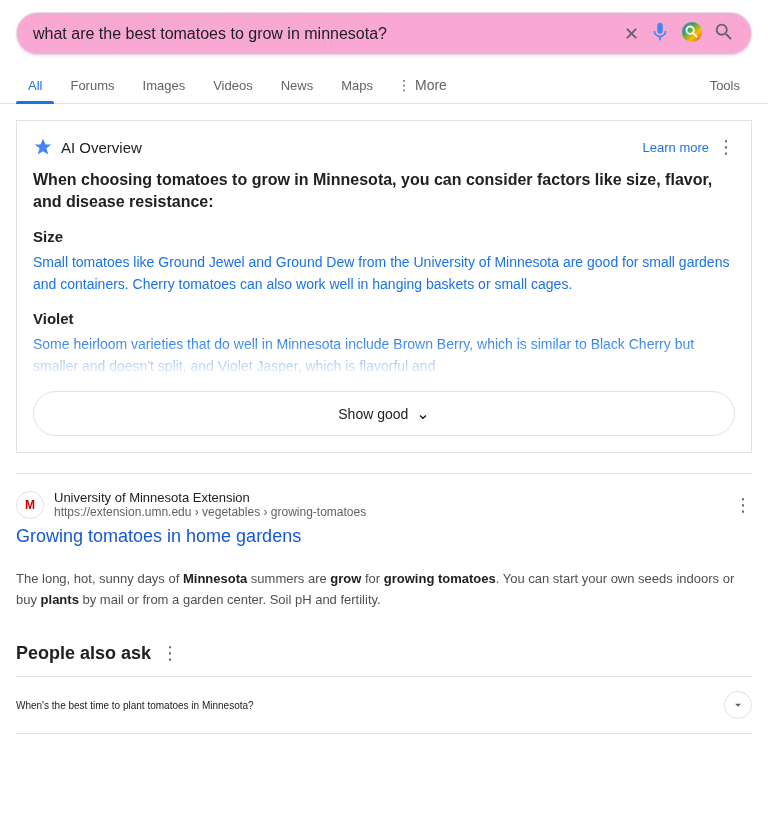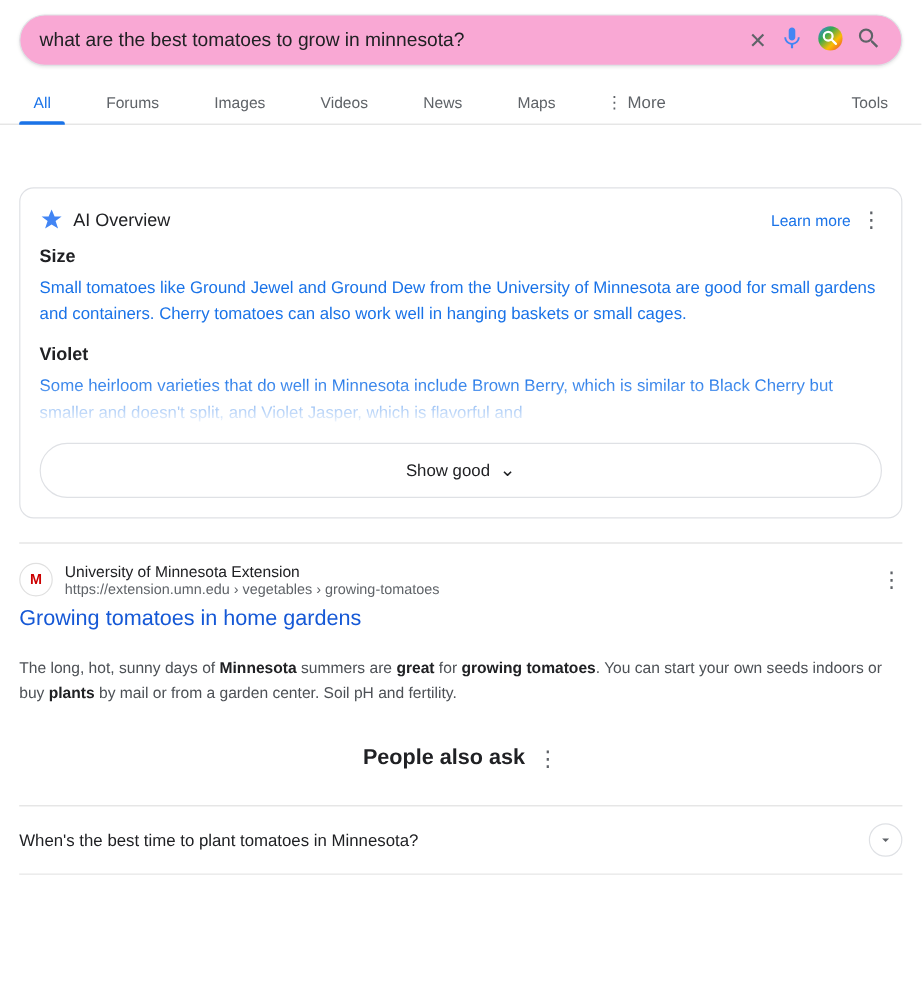--- a/index.html
+++ b/index.html
@@ -42,21 +42,21 @@
       align-items: center;
       gap: 10px;
     }
 
     
     .nav-tabs {
       display: flex;
       align-items: center;
       padding: 0 16px;
       border-bottom: 1px solid #e0e0e0;
-      gap: 22px;
+      gap: 4px;
     }
     .nav-tab {
       padding: 10px 12px;
       font-size: 13px;
       color: #5f6368;
       cursor: pointer;
       white-space: nowrap;
       position: relative;
       text-decoration: none;
     }
@@ -91,24 +91,23 @@
     }
 
     
     .main-content {
       padding: 16px 16px 0 16px;
     }
 
     
     .ai-overview-container {
       border: 1px solid #dfe1e5;
-      border-radius: 12px;
+      border-radius: 0;
       padding: 16px;
       margin-bottom: 20px;
-      margin-top: 36px;
     }
     .ai-overview-header {
       display: flex;
       align-items: center;
       justify-content: space-between;
       margin-bottom: 12px;
     }
     .ai-overview-title {
       display: flex;
       align-items: center;
@@ -257,22 +256,21 @@
     }
 
     
     .paa-section {
       margin-top: 16px;
     }
     .paa-header {
       display: flex;
       align-items: center;
       gap: 10px;
-      margin-bottom: 28px;
-      justify-content: center;
+      margin-bottom: 12px;
     }
     .paa-title {
       font-size: 18px;
       font-weight: 600;
       color: #202124;
     }
     .paa-dots {
       color: #5f6368;
       cursor: pointer;
       font-size: 18px;
@@ -286,21 +284,21 @@
 
     .paa-item {
       display: flex;
       align-items: center;
       justify-content: space-between;
       padding: 14px 0;
       border-bottom: 1px solid #e0e0e0;
       cursor: pointer;
     }
     .paa-question {
-      font-size: 14px;
+      font-size: 10px;
       color: #202124;
     }
     .paa-chevron {
       width: 28px;
       height: 28px;
       border-radius: 50%;
       border: 1px solid #dfe1e5;
       display: flex;
       align-items: center;
       justify-content: center;
@@ -372,20 +370,21 @@
           <path d="M12 2L9 9H2l6 4.5-2.5 7.5L12 17l6.5 4-2.5-7.5L22 9h-7z" fill="#4285f4"></path>
         </svg>
         <span>AI Overview</span>
       </div>
       <div class="ai-overview-actions">
         <a class="learn-more-link">Learn more</a>
         <span class="three-dots">⋮</span>
       </div>
     </div>
 
+    <div class="ai-main-text">When choosing tomatoes to grow in Minnesota, you can consider factors like size, flavor, and disease resistance:</div>
 
     <div class="ai-section-title">Size</div>
     <div class="ai-section-body">Small tomatoes like Ground Jewel and Ground Dew from the University of Minnesota are good for small gardens and containers. Cherry tomatoes can also work well in hanging baskets or small cages.</div>
 
     <div class="ai-section-title">Violet</div>
     <div class="ai-fade-container">
       <div class="ai-section-body">Some heirloom varieties that do well in Minnesota include Brown Berry, which is similar to Black Cherry but smaller and doesn't split, and Violet Jasper, which is flavorful and</div>
       <div class="ai-fade-overlay"></div>
     </div>
 
@@ -403,21 +402,21 @@
         <span>M</span>
       </div>
       <div class="result-source-info">
         <div class="result-source-name">University of Minnesota Extension</div>
         <div class="result-url">https://extension.umn.edu › vegetables › growing-tomatoes</div>
       </div>
       <span class="result-source-dots">⋮</span>
     </div>
     <div class="result-title">Growing tomatoes in home gardens</div>
     <div class="result-snippet">
-      The long, hot, sunny days of <b>Minnesota</b> summers are <b>great</b> for <b>growing tomatoes</b>. You can start your own seeds indoors or buy <b>plants</b> by mail or from a garden center. Soil pH and fertility.
+      The long, hot, sunny days of <b>Minnesota</b> summers are <b>grow</b> for <b>growing tomatoes</b>. You can start your own seeds indoors or buy <b>plants</b> by mail or from a garden center. Soil pH and fertility.
     </div>
   </div>
 
   <div class="paa-section">
     <div class="paa-header">
       <div class="paa-title">People also ask</div>
       <span class="paa-dots">⋮</span>
     </div>
     <div class="paa-divider"></div>
     <div class="paa-item">

